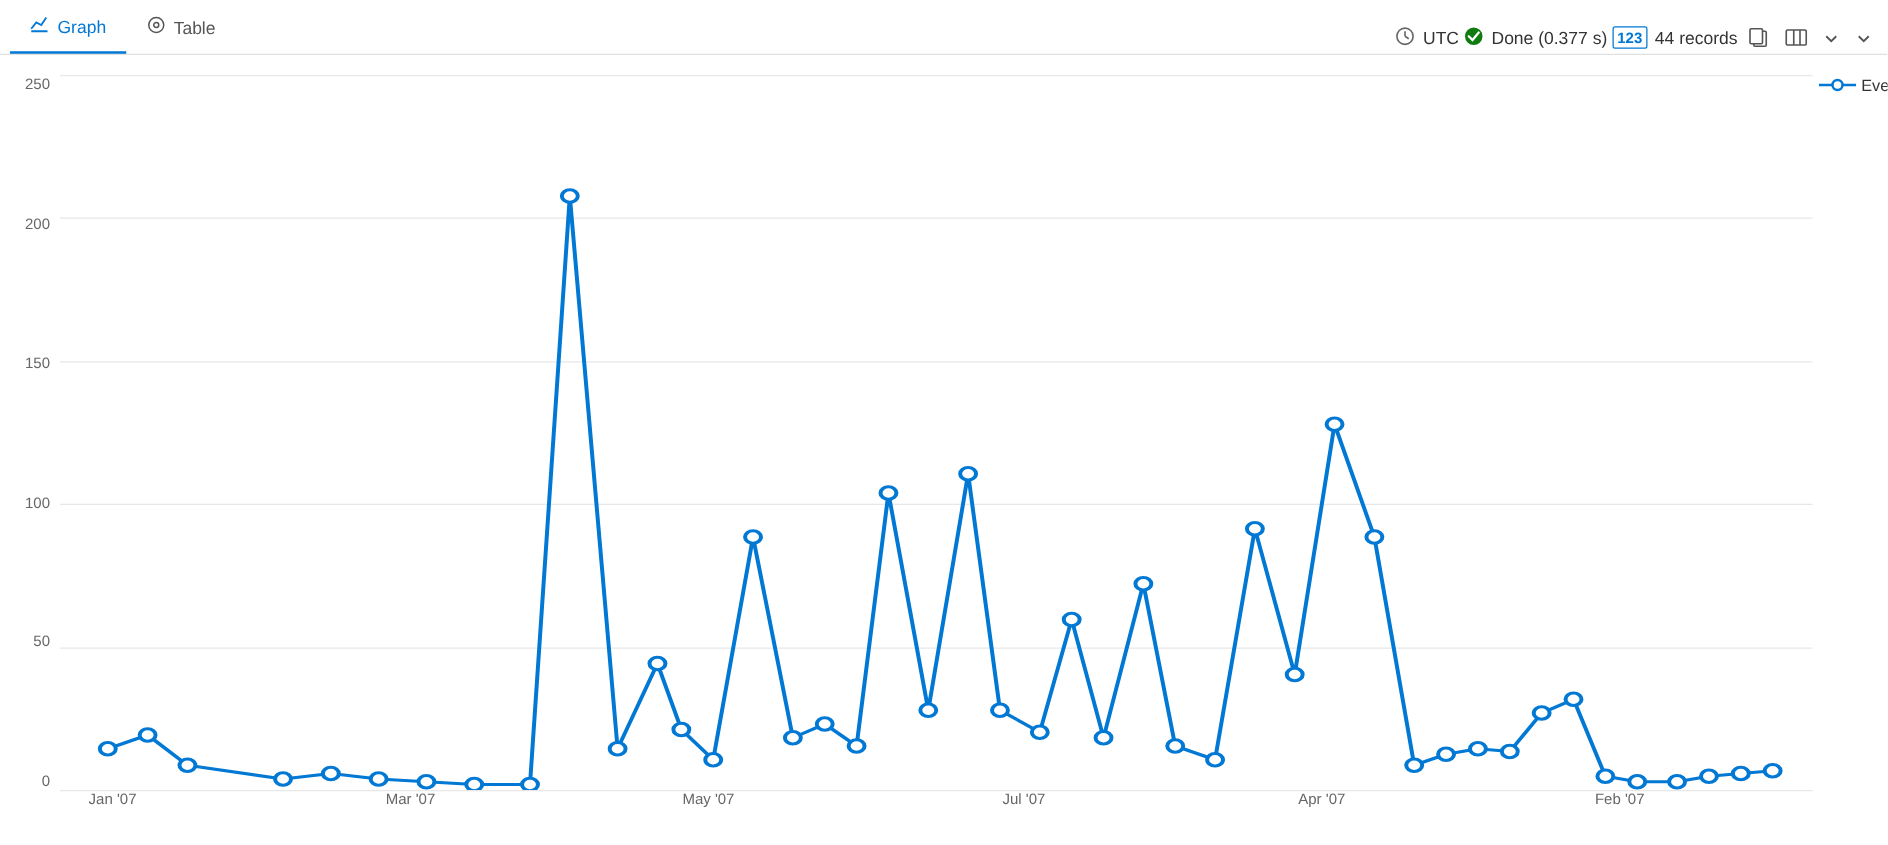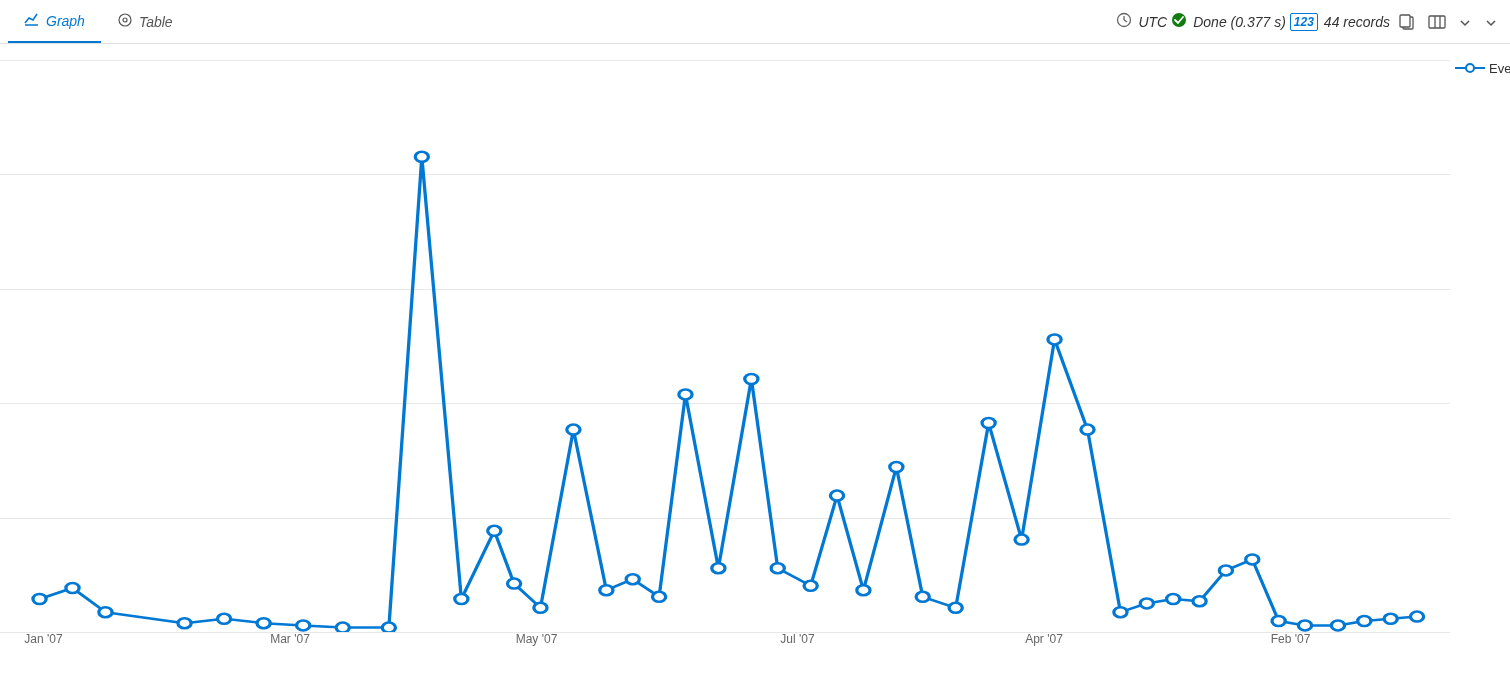--- a/index.html
+++ b/index.html
@@ -1,25 +1,24 @@
 <!DOCTYPE html>
 <html><head>
   <meta charset="utf-8">
   <style>
     * { box-sizing: border-box; margin: 0; padding: 0; }
     body { font-family: 'Segoe UI', Arial, sans-serif; background: #fff; color: #333; font-size: 14px; }
     
     .tab-bar {
       display: flex;
-      align-items: center;
+      align-items: flex-end;
       border-bottom: 1px solid #e0e0e0;
       padding: 0 8px;
       height: 44px;
       position: relative;
-      font-style: italic;
     }
     
     .tab {
       display: flex;
       align-items: center;
       gap: 6px;
       padding: 0 16px;
       height: 100%;
       cursor: pointer;
       color: #555;
@@ -203,20 +202,28 @@
     </div>
     <div class="toolbar-btn">
       <svg width="14" height="14" viewBox="0 0 14 14" fill="none">
         <polyline points="3,6 7,10 11,6" stroke="#555" stroke-width="1.5" fill="none"></polyline>
       </svg>
     </div>
   </div>
 </div>
 
 <div class="chart-area">
+  <div class="y-axis">
+    <span>250</span>
+    <span>200</span>
+    <span>150</span>
+    <span>100</span>
+    <span>50</span>
+    <span>0</span>
+  </div>
 
   <div class="chart-inner">
 
     <div class="grid-lines">
       <div class="grid-line" style="top: 0%;"></div>
       <div class="grid-line" style="top: 20%;"></div>
       <div class="grid-line" style="top: 40%;"></div>
       <div class="grid-line" style="top: 60%;"></div>
       <div class="grid-line" style="top: 80%;"></div>
       <div class="grid-line" style="top: 100%;"></div>

